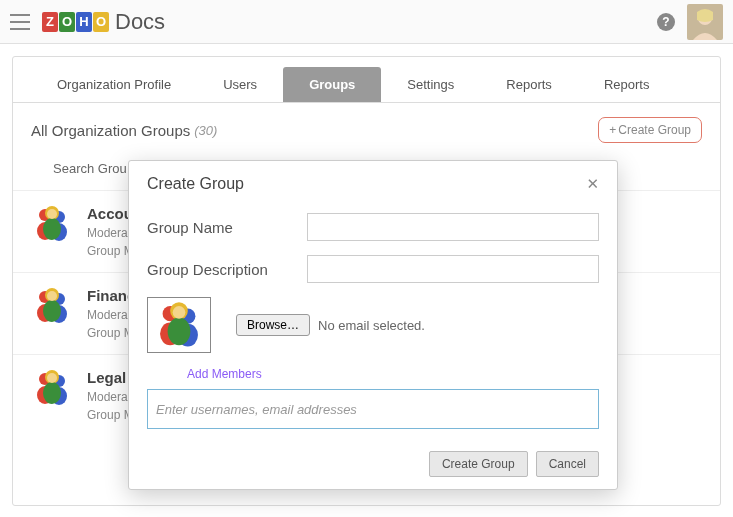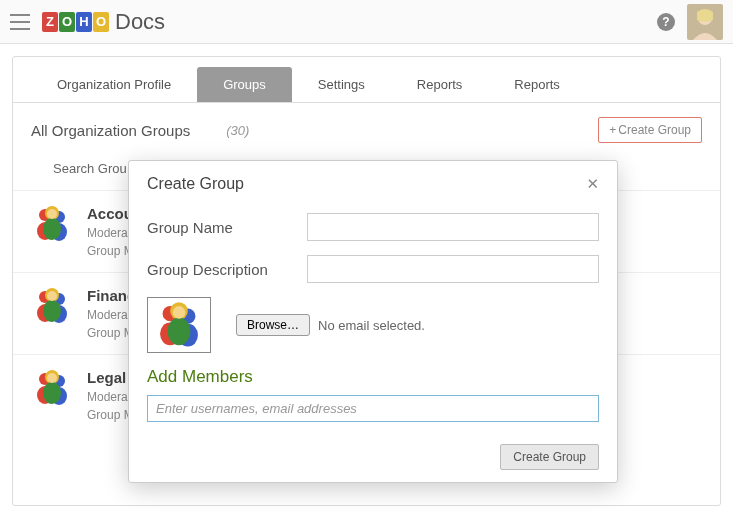--- a/index.html
+++ b/index.html
@@ -16,27 +16,27 @@
   .lb-h { background: #3a5fc9; }
   .lb-o2 { background: #e6b82f; }
   .logo-text { font-size: 22px; color: #555; font-weight: 500; }
   .topbar-spacer { flex: 1; }
   .help-icon { width: 18px; height: 18px; border-radius: 50%; background: #888; color: #fff; display: flex; align-items: center; justify-content: center; font-size: 12px; font-weight: bold; margin-right: 12px; cursor: pointer; }
   .avatar { width: 36px; height: 36px; border-radius: 2px; overflow: hidden; cursor: pointer; }
   
   .main-panel { margin: 12px; border: 1px solid #dcdcdc; border-radius: 3px; background: #fff; height: 450px; overflow: hidden; }
   .tabs { display: flex; padding: 10px 18px 0 18px; border-bottom: 1px solid #dcdcdc; gap: 0; }
   .tab { padding: 10px 26px; color: #555; cursor: pointer; font-size: 13px; }
-  .tab.active { background: #9a9a9a; color: #fff; border-radius: 3px 3px 0 0; font-weight: normal; }
-  
-  .section-header { display: flex; align-items: center; padding: 14px 18px; gap: 32px; }
+  .tab.active { background: #9a9a9a; color: #fff; border-radius: 3px 3px 0 0; font-weight: bold; }
+  
+  .section-header { display: flex; align-items: center; padding: 14px 18px; }
   .section-title { font-size: 15px; color: #555; }
   .section-count { color: #999; font-style: italic; margin-left: 4px; }
   .section-header-spacer { flex: 1; }
-  .create-btn { border: 1px solid #e07a6a; color: #888; padding: 5px 10px; font-size: 12px; background: #fff; cursor: pointer; border-radius: 2px; }
+  .create-btn { border: 1px solid #e07a6a; color: #888; padding: 5px 10px; font-size: 12px; background: #fff; cursor: pointer; border-radius: 7px; }
   .create-btn .plus { color: #888; margin-right: 2px; }
   
   .search-row { padding: 4px 40px 14px 40px; color: #666; font-size: 13px; }
   
   .group-list { }
   .group-row { display: flex; align-items: flex-start; padding: 14px 18px; border-top: 1px solid #eee; gap: 14px; }
   .group-icon { width: 42px; height: 38px; flex-shrink: 0; }
   .group-info { display: flex; flex-direction: column; gap: 4px; }
   .group-name { font-size: 15px; font-weight: bold; color: #444; }
   .group-meta { font-size: 12px; color: #888; }
@@ -49,22 +49,22 @@
   .modal-body { padding: 6px 18px 10px 18px; }
   .form-row { display: flex; align-items: center; margin-bottom: 14px; }
   .form-row.align-top { align-items: flex-start; }
   .form-label { width: 160px; font-size: 15px; color: #555; }
   .form-input { flex: 1; height: 28px; border: 1px solid #ccc; padding: 0 6px; font-size: 13px; }
   .logo-cell { display: flex; flex-direction: row; gap: 25px; }
   .logo-box { width: 64px; height: 56px; border: 1px solid #888; display: flex; align-items: center; justify-content: center; }
   .browse-row { display: flex; align-items: center; gap: 8px; }
   .browse-btn { padding: 3px 10px; font-size: 12px; border: 1px solid #999; background: #efefef; cursor: pointer; border-radius: 3px; }
   .file-status { font-size: 13px; color: #666; }
-  .section-label { font-size: 17px; color: #4d7c0f; margin-bottom: 8px; }
-  .members-input { width: 100%; height: 27px; border: 1px solid #7ab7d8; padding: 0 8px; font-size: 13px; color: #999; }
+  .section-label { font-size: 12px; color: #8b5cf6; margin-bottom: 8px; margin-left: 40px; }
+  .members-input { width: 100%; height: 40px; border: 1px solid #7ab7d8; padding: 0 8px; font-size: 13px; color: #999; }
   .members-input::placeholder { color: #999; font-style: italic; }
   .modal-footer { display: flex; justify-content: flex-end; gap: 8px; padding: 12px 18px; }
   .btn { padding: 5px 12px; font-size: 12px; border: 1px solid #bbb; background: #e8e8e8; color: #555; cursor: pointer; border-radius: 2px; }
 </style>
 </head>
 <body>
 
 <svg width="0" height="0" style="position:absolute">
   <defs>
     <g id="people-icon">
@@ -105,20 +105,21 @@
   <div class="avatar">
     <svg width="36" height="36">
         <use href="#avatar-img"></use>
       </svg>
   </div>
 </div>
 
 <div class="main-panel">
   <div class="tabs">
     <div class="tab">Organization Profile</div>
+    <div class="tab">Users</div>
     <div class="tab active">Groups</div>
     <div class="tab">Settings</div>
     <div class="tab">Reports</div>
     <div class="tab">Reports</div>
   </div>
 
   <div class="section-header">
     <span class="section-title">All Organization Groups</span>
     <span class="section-count">(30)</span>
     <div class="section-header-spacer"></div>
@@ -188,14 +189,15 @@
           <button class="browse-btn">Browse…</button>
           <span class="file-status">No email selected.</span>
         </div>
       </div>
     </div>
     <div class="section-label">Add Members</div>
     <input class="members-input" type="text" placeholder="Enter usernames, email addresses" style="">
   </div>
   <div class="modal-footer">
     <button class="btn">Create Group</button>
+    <button class="btn">Cancel</button>
   </div>
 </div>
 
 </body></html>

